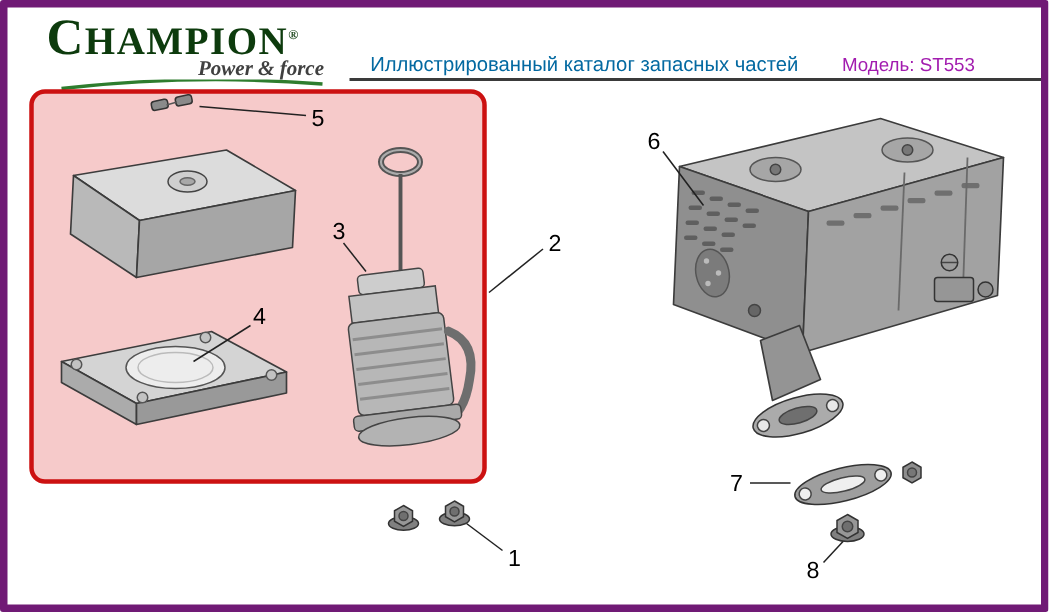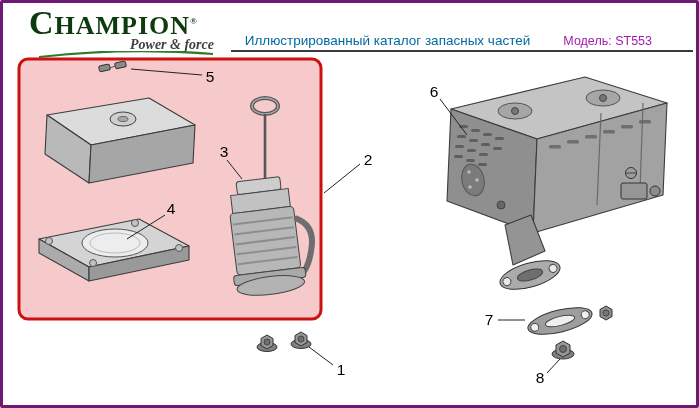--- a/index.html
+++ b/index.html
@@ -1,18 +1,18 @@
 <!DOCTYPE html>
 <html><head>
 <meta charset="utf-8">
 <style>
   html,body{margin:0;padding:0;background:#fff;}
   .page{
     position:relative;width:699px;height:408px;box-sizing:border-box;
-    background:#fff;border:3px solid #701a75;border-radius:2px;overflow:hidden;
+    background:#fff;border:5px solid #701a75;border-radius:2px;overflow:hidden;
     font-family:"Liberation Sans",sans-serif;color:#111;
   }
   
   .logo{position:absolute;left:26px;top:4px;width:195px;}
   .logo-word{
     font-family:"Liberation Serif",serif;font-weight:bold;
     font-size:26px;line-height:28px;color:#0d3b0d;letter-spacing:1px;white-space:nowrap;
   }
   .logo-word::first-letter{font-size:34px;}
   .logo-reg{font-size:9px;vertical-align:super;color:#0d3b0d;letter-spacing:0;}

